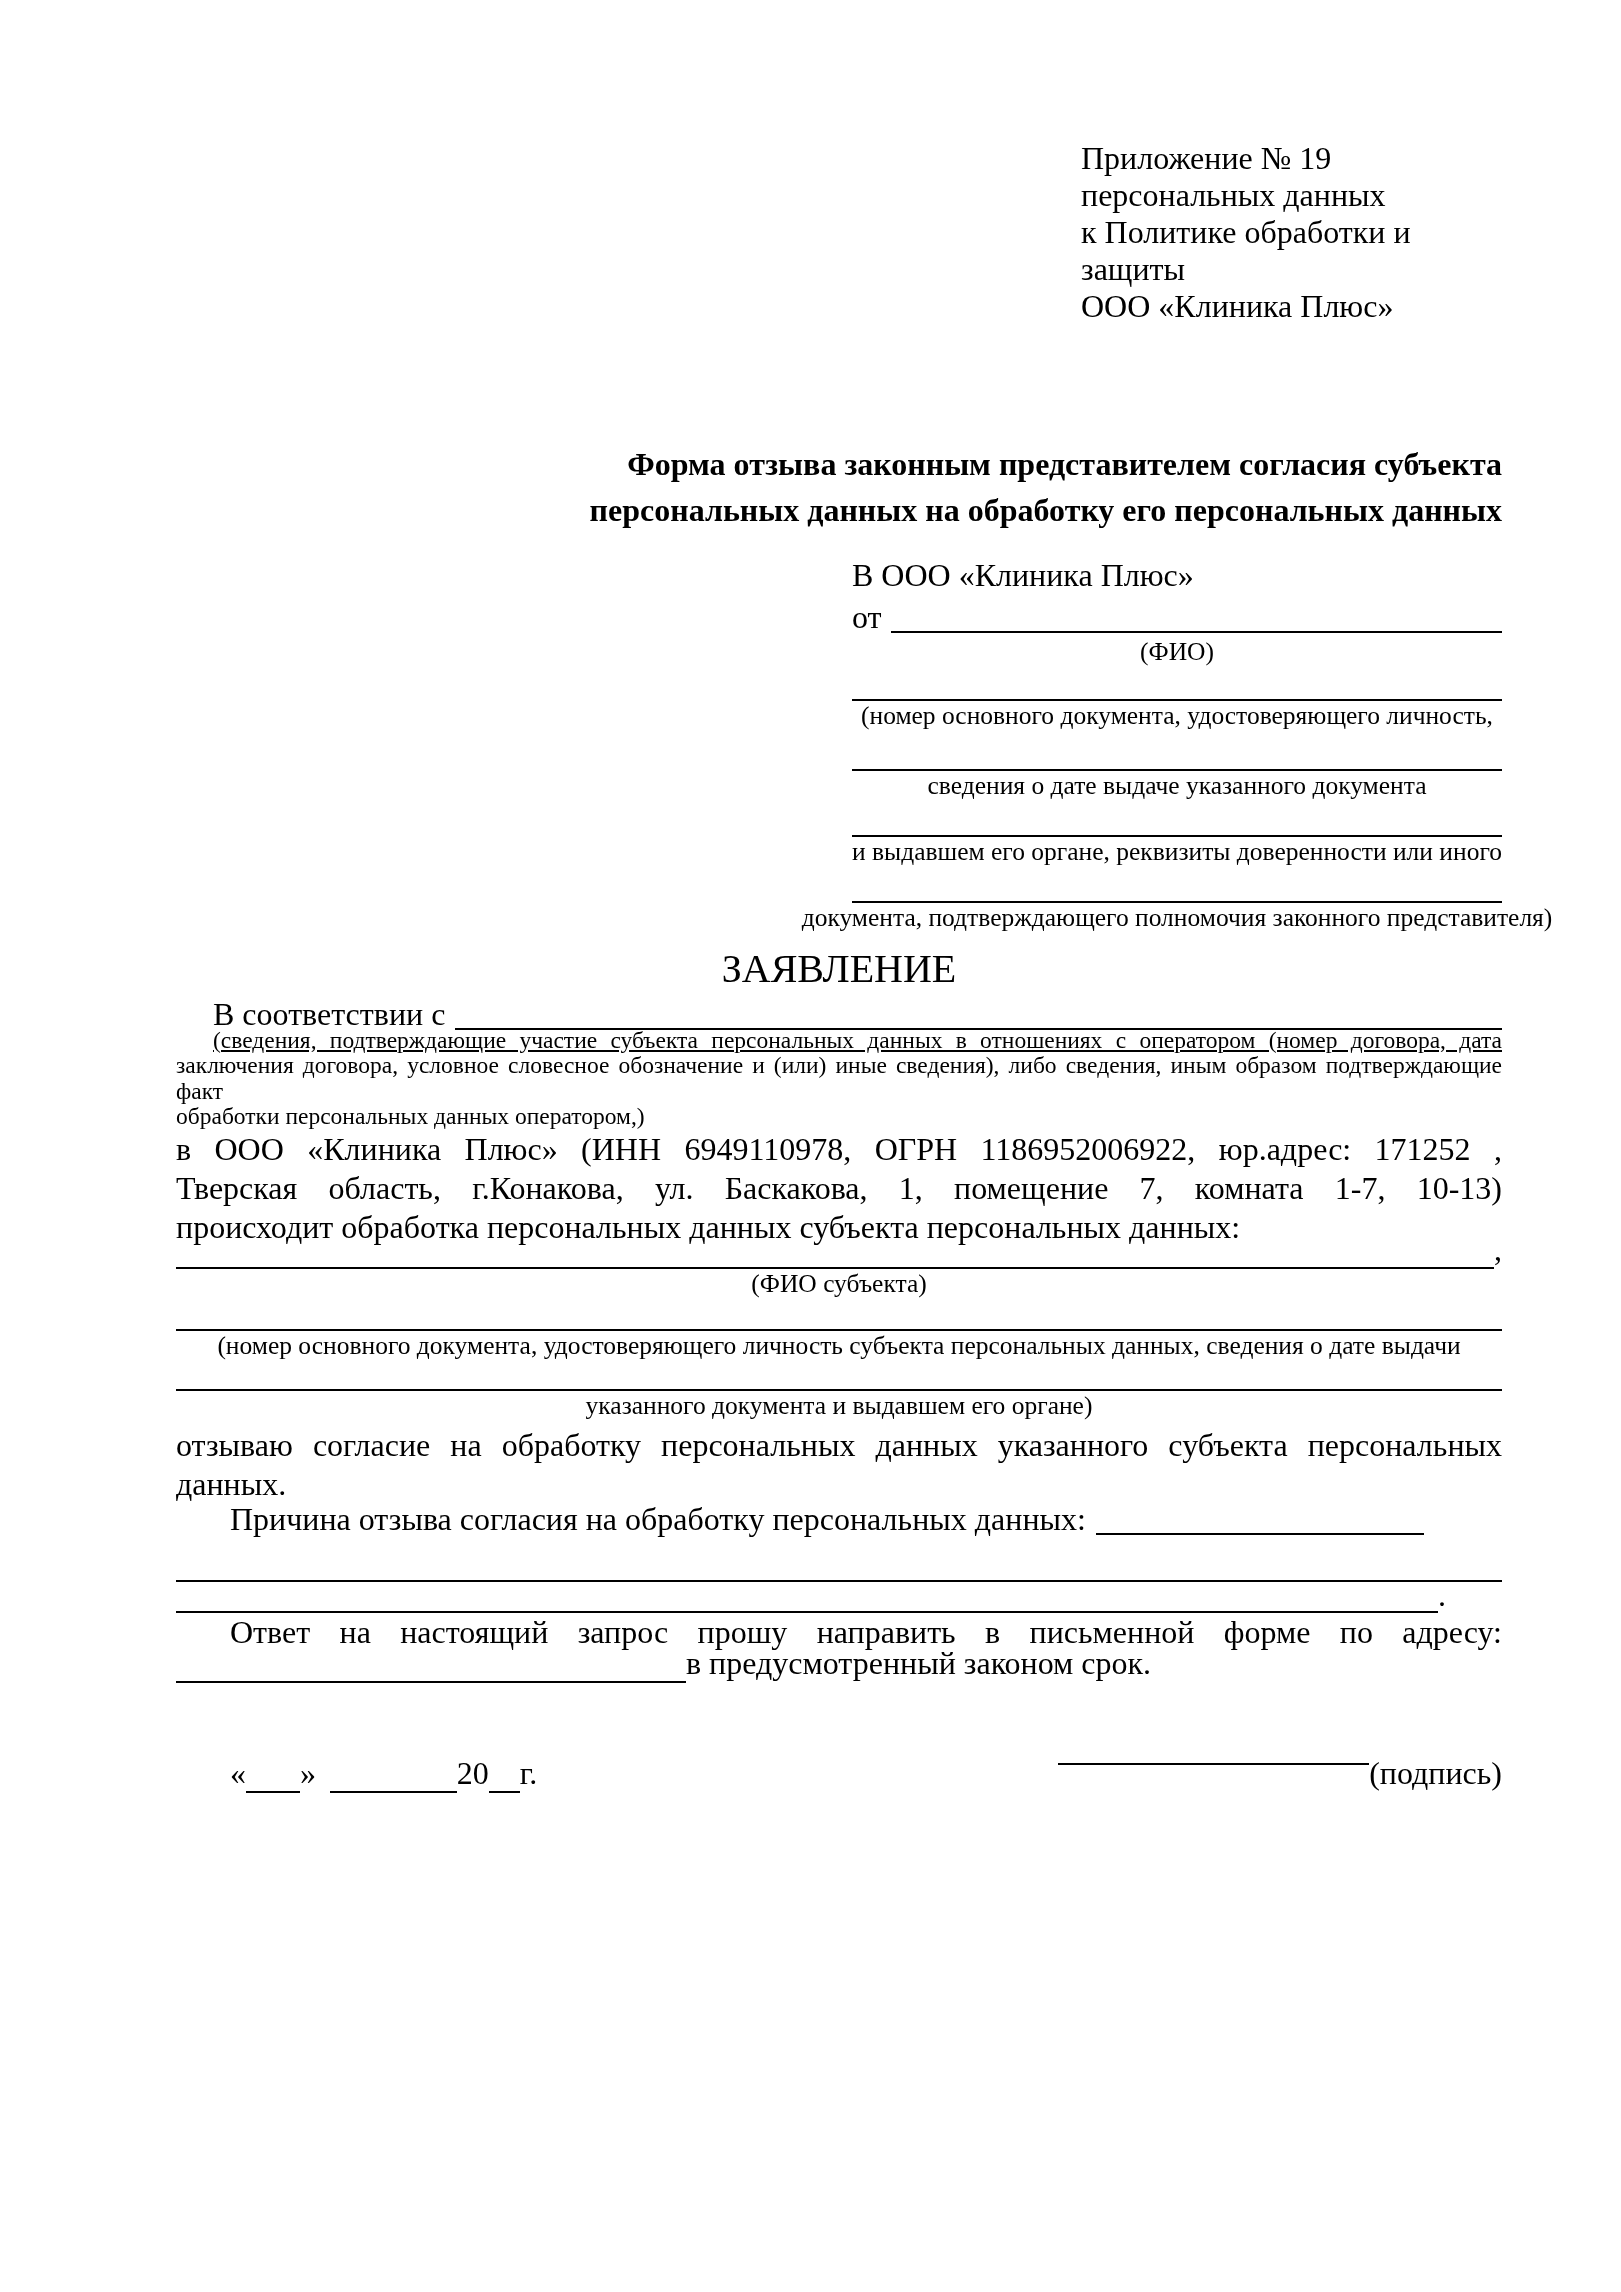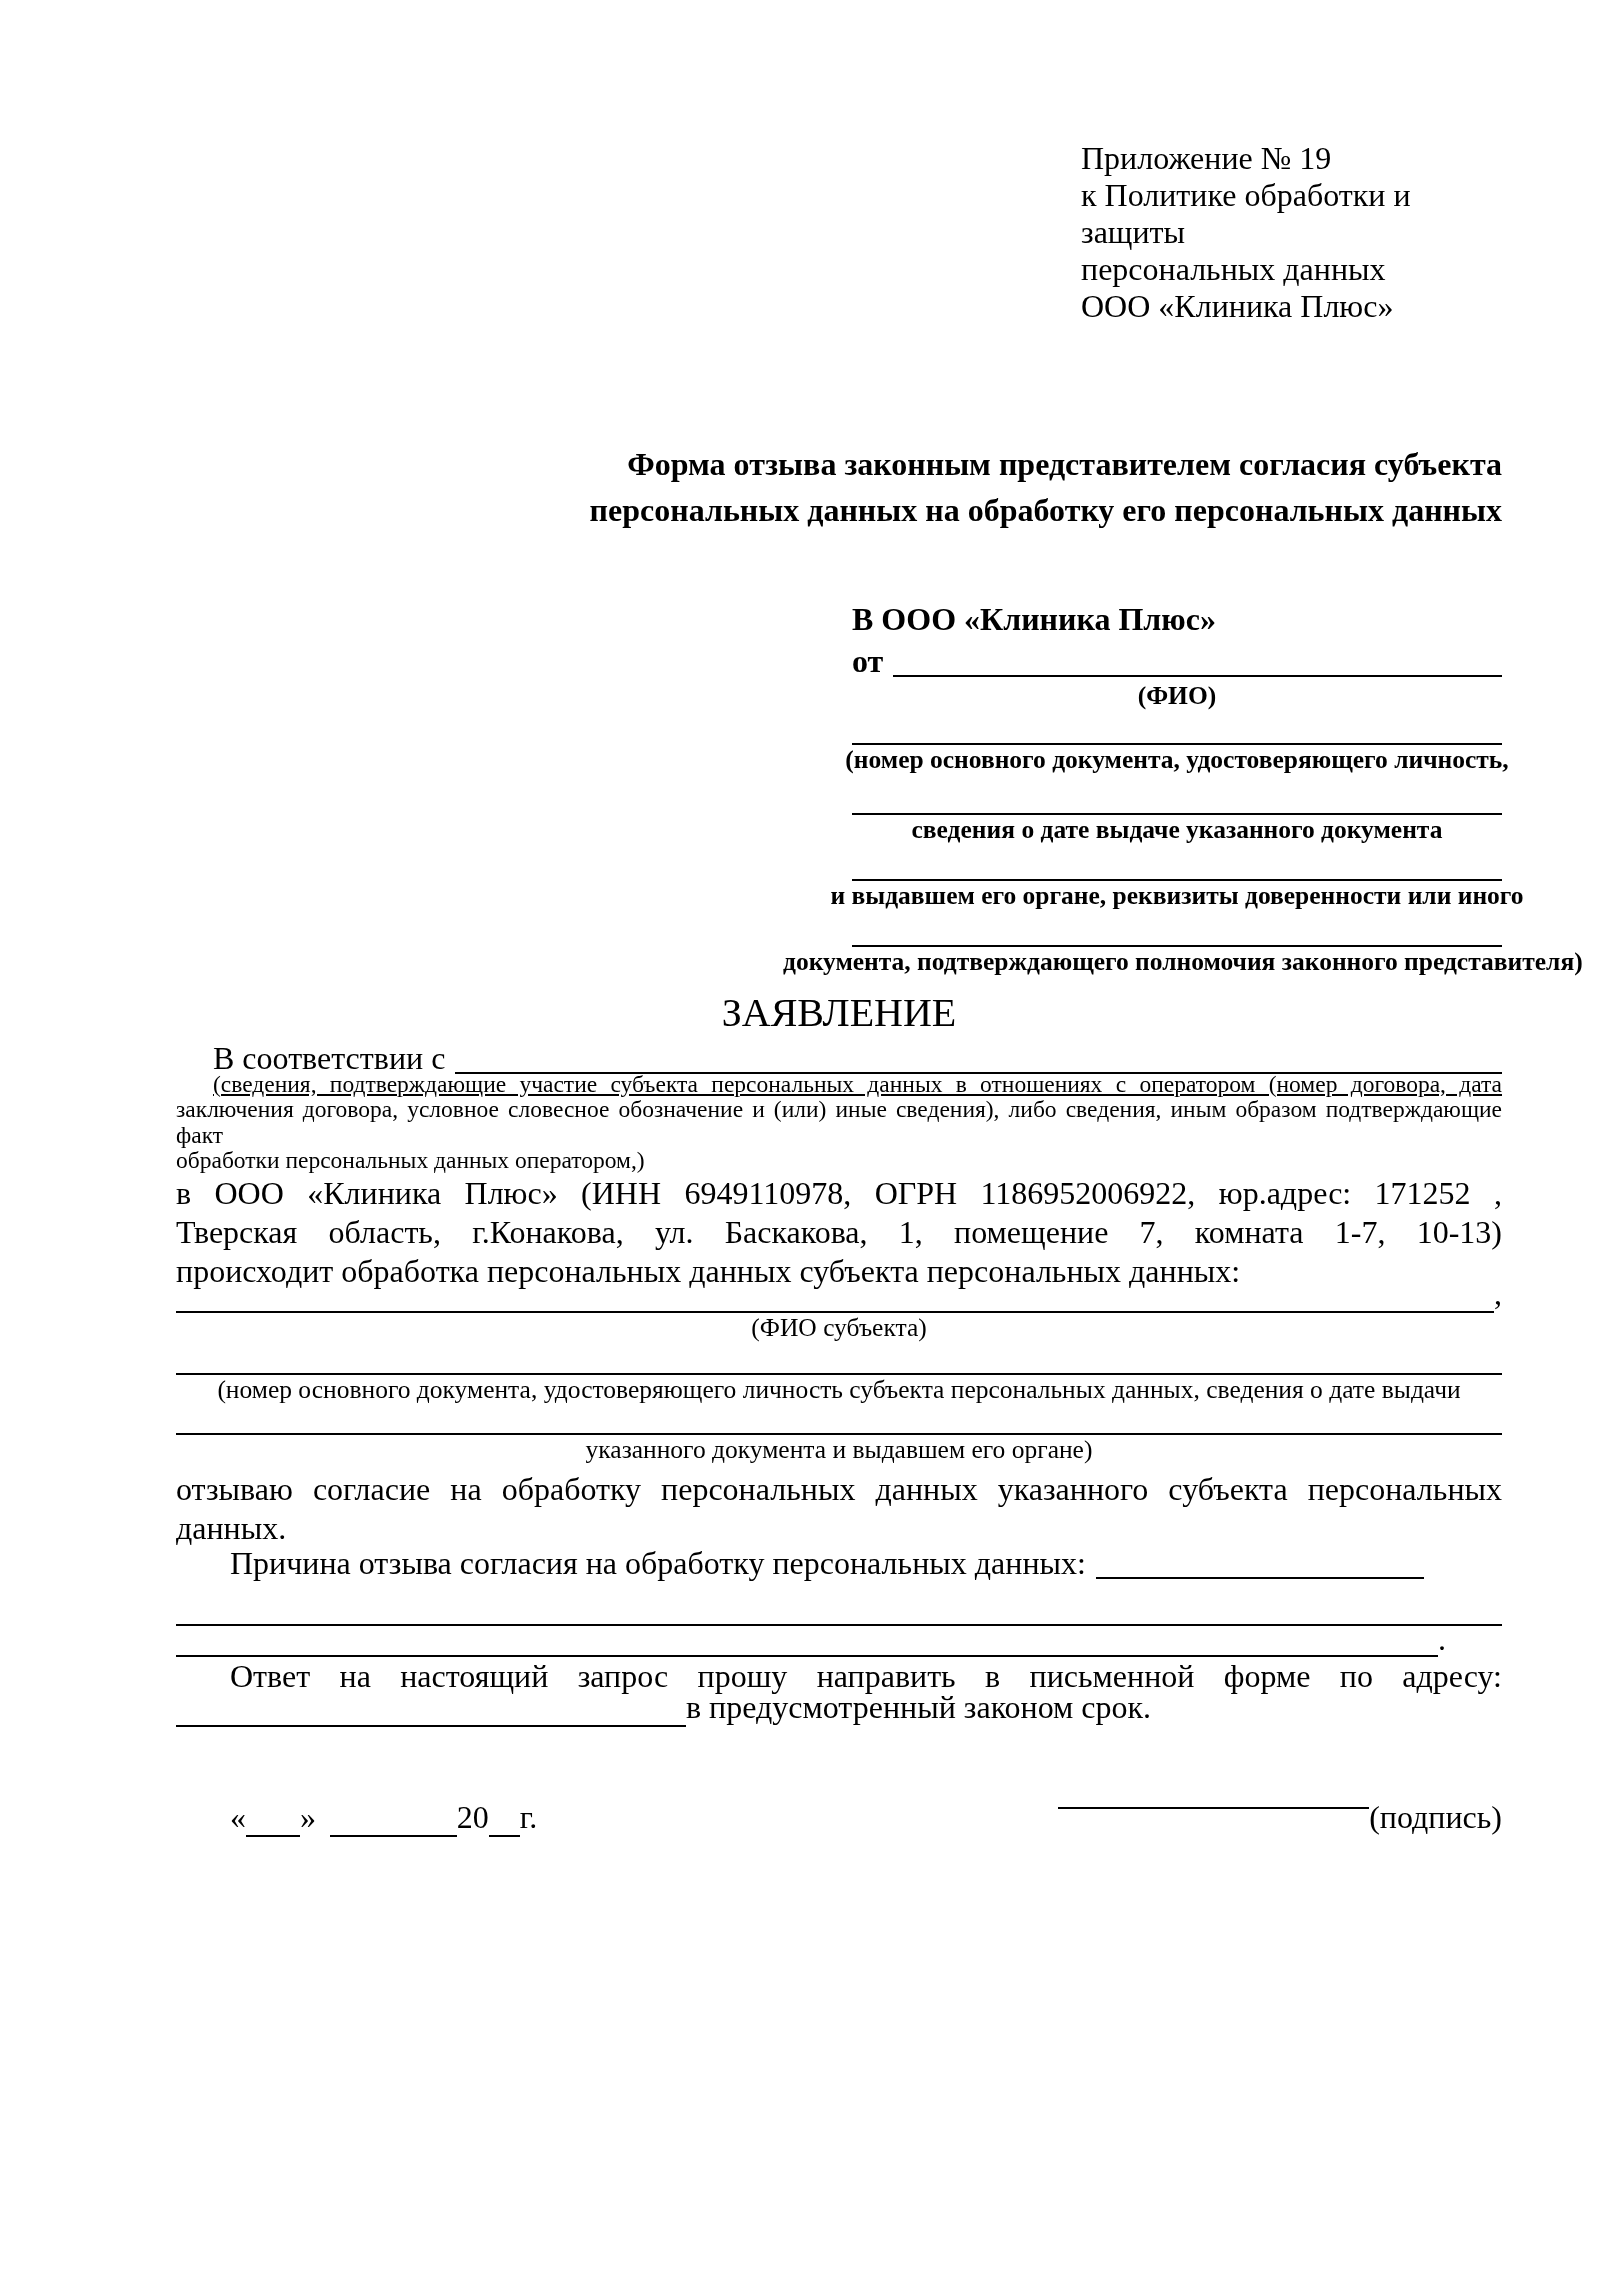--- a/index.html
+++ b/index.html
@@ -15,21 +15,21 @@
     overflow: hidden;
   }
 
   
   .header-block { margin-left: 905px; font-size: 32px; line-height: 37px; }
 
   
   .doc-title { margin-top: 116px; text-align: right; font-weight: bold; font-size: 32px; line-height: 46px; }
 
   
-  .addressee { margin-top: 64px; margin-left: 676px; font-weight: bold; }
+  .addressee { margin-top: 20px; margin-left: 676px; }
   .addr-to { font-size: 32px; line-height: 45px; }
 
   .row { display: flex; font-size: 32px; line-height: 39px; }
   .fill { flex: 1; border-bottom: 2.9px solid #000; margin-left: 9.8px; margin-bottom: 3.9px; }
 
   .caption { font-size: 25.5px; line-height: 29px; text-align: center; white-space: nowrap; margin-left: -69px; margin-right: -69px; }
   .caption.full { margin-left: 0; margin-right: 0; }
 
   .blank { border-bottom: 2.9px solid #000; }
   .addressee .b1 { height: 33px; }
@@ -76,22 +76,22 @@
   .u30 { width: 31px; }
   .u315 { width: 311px; }
 </style>
 </head>
 <body>
 
 <div class="page">
 
   <div class="header-block">
     <div>Приложение № 19</div>
+    <div>персональных данных</div>
     <div>к Политике обработки и защиты</div>
-    <div>персональных данных</div>
     <div>ООО «Клиника Плюс»</div>
   </div>
 
   <div class="doc-title">
     <div>Форма отзыва законным представителем согласия субъекта</div>
     <div>персональных данных на обработку его персональных данных</div>
   </div>
 
   <div class="addressee">
     <div class="addr-to">В ООО «Клиника Плюс»</div>

